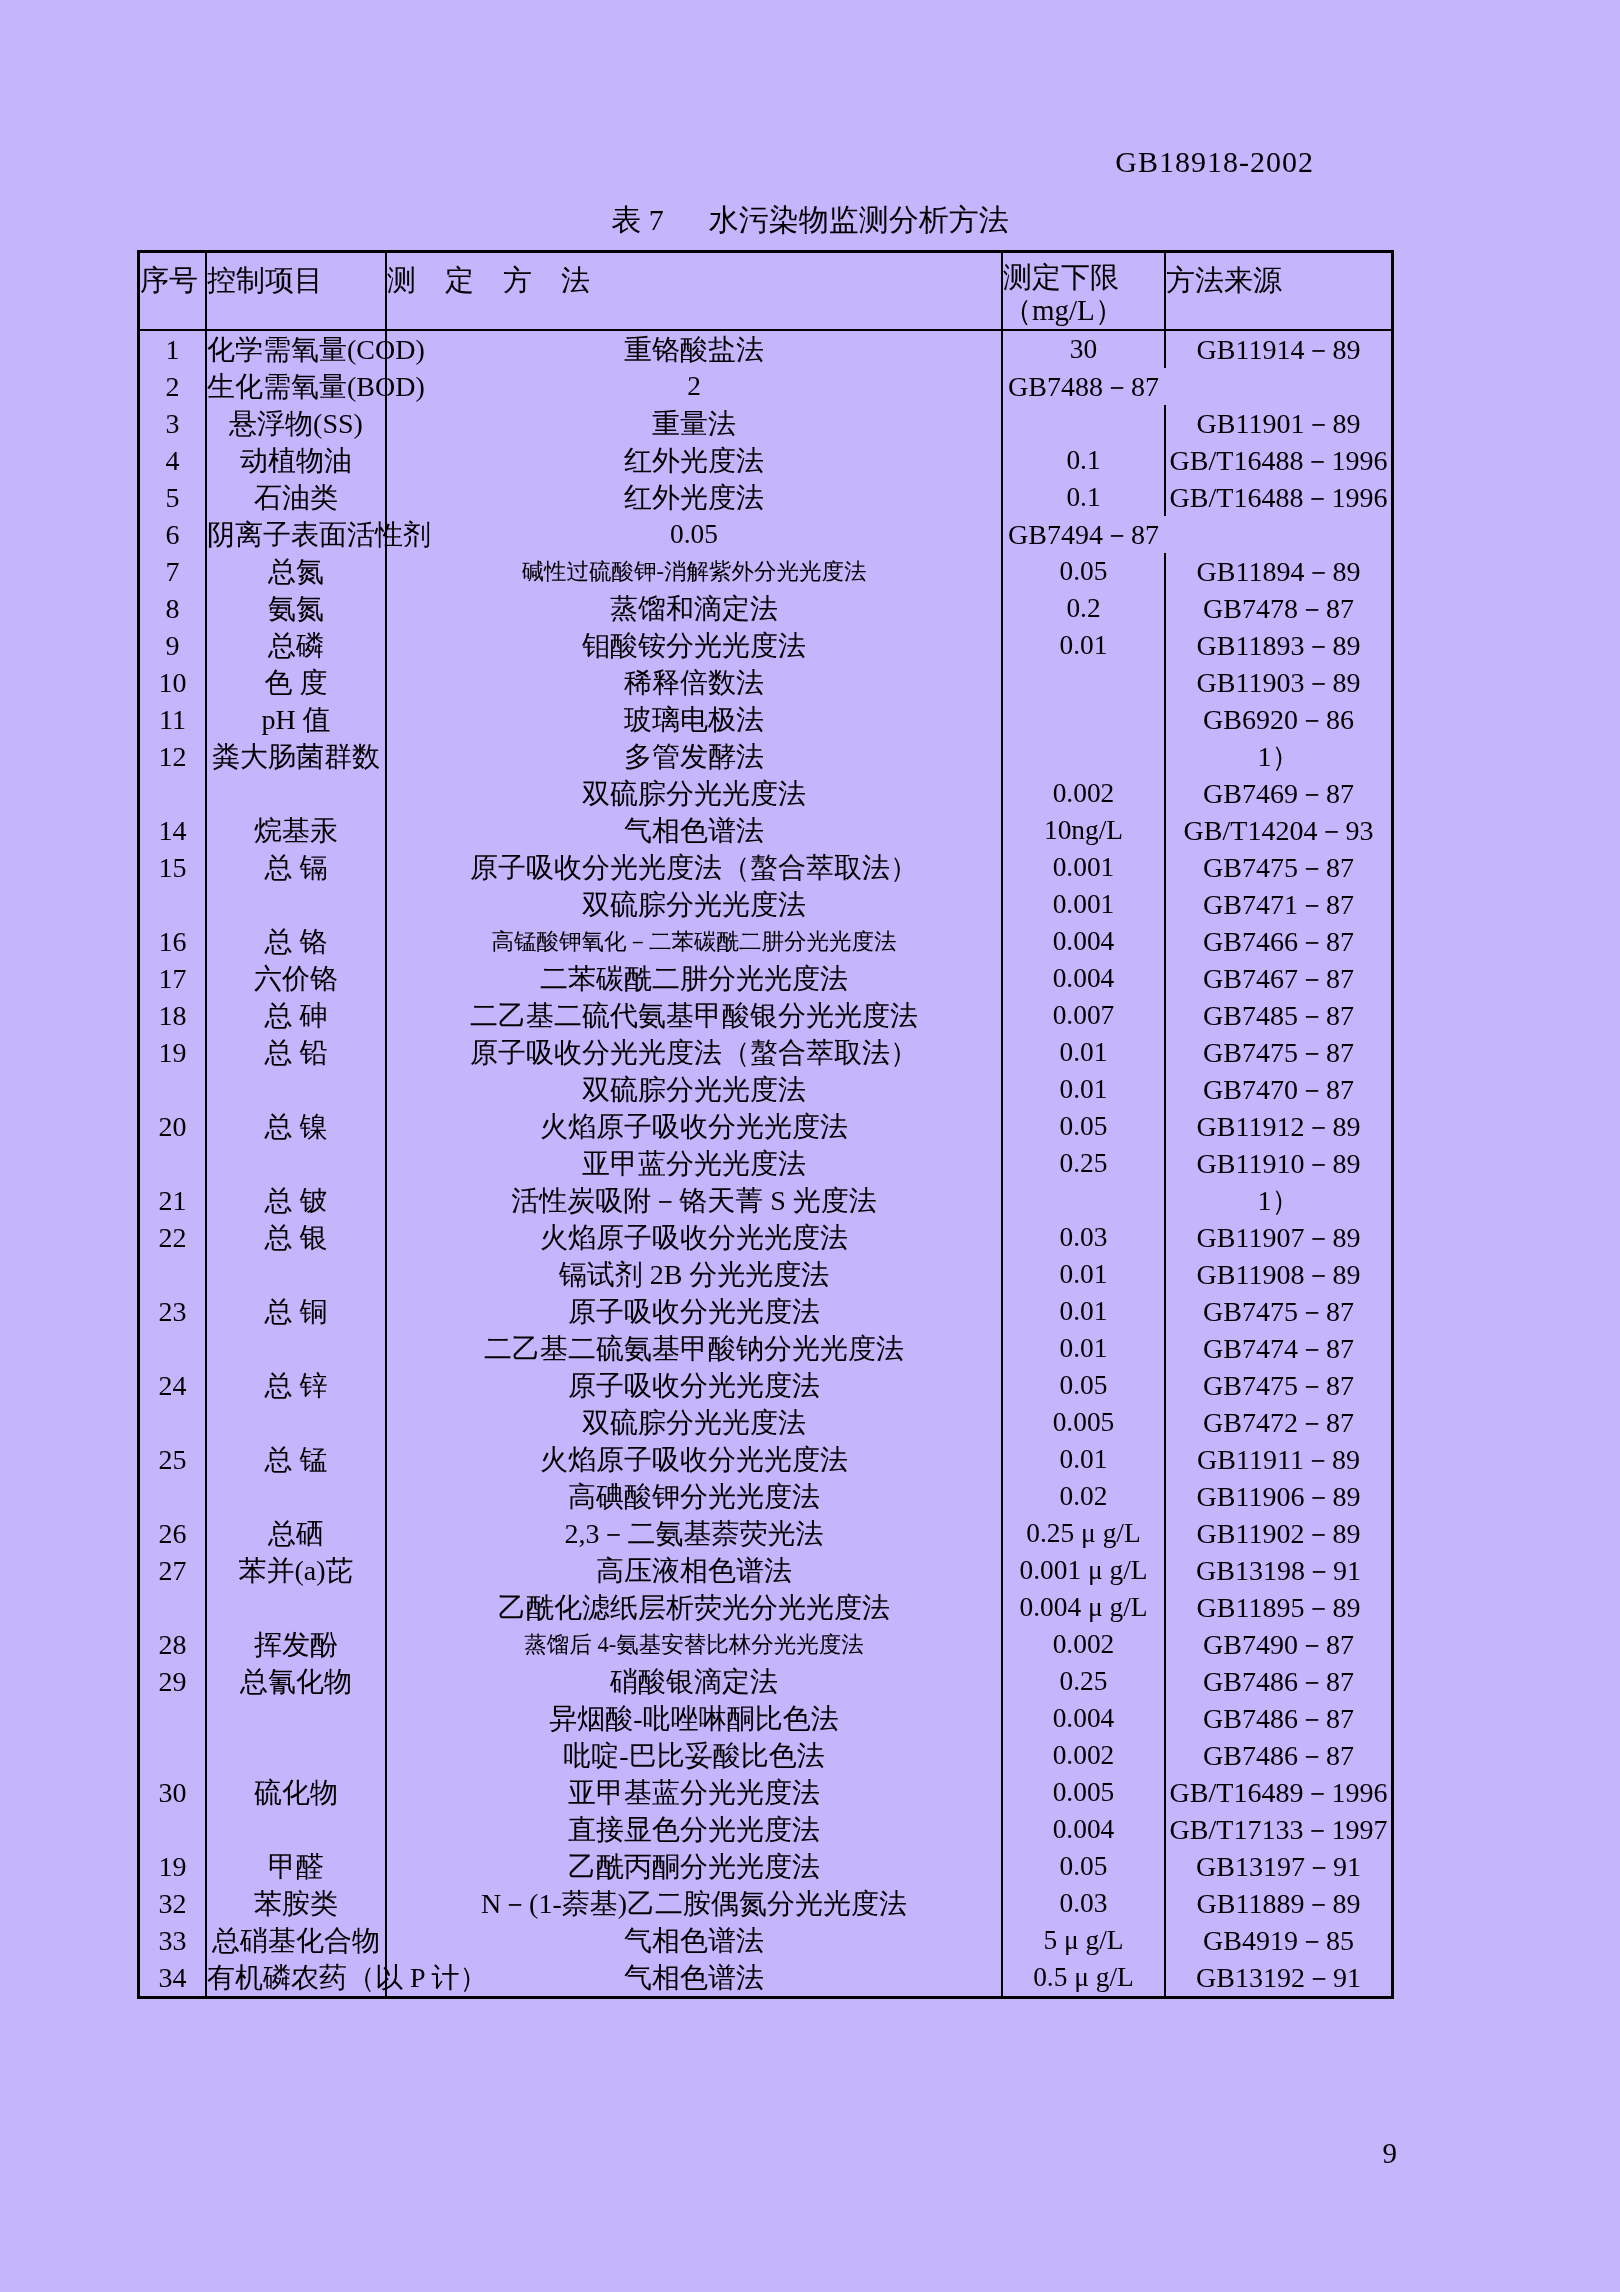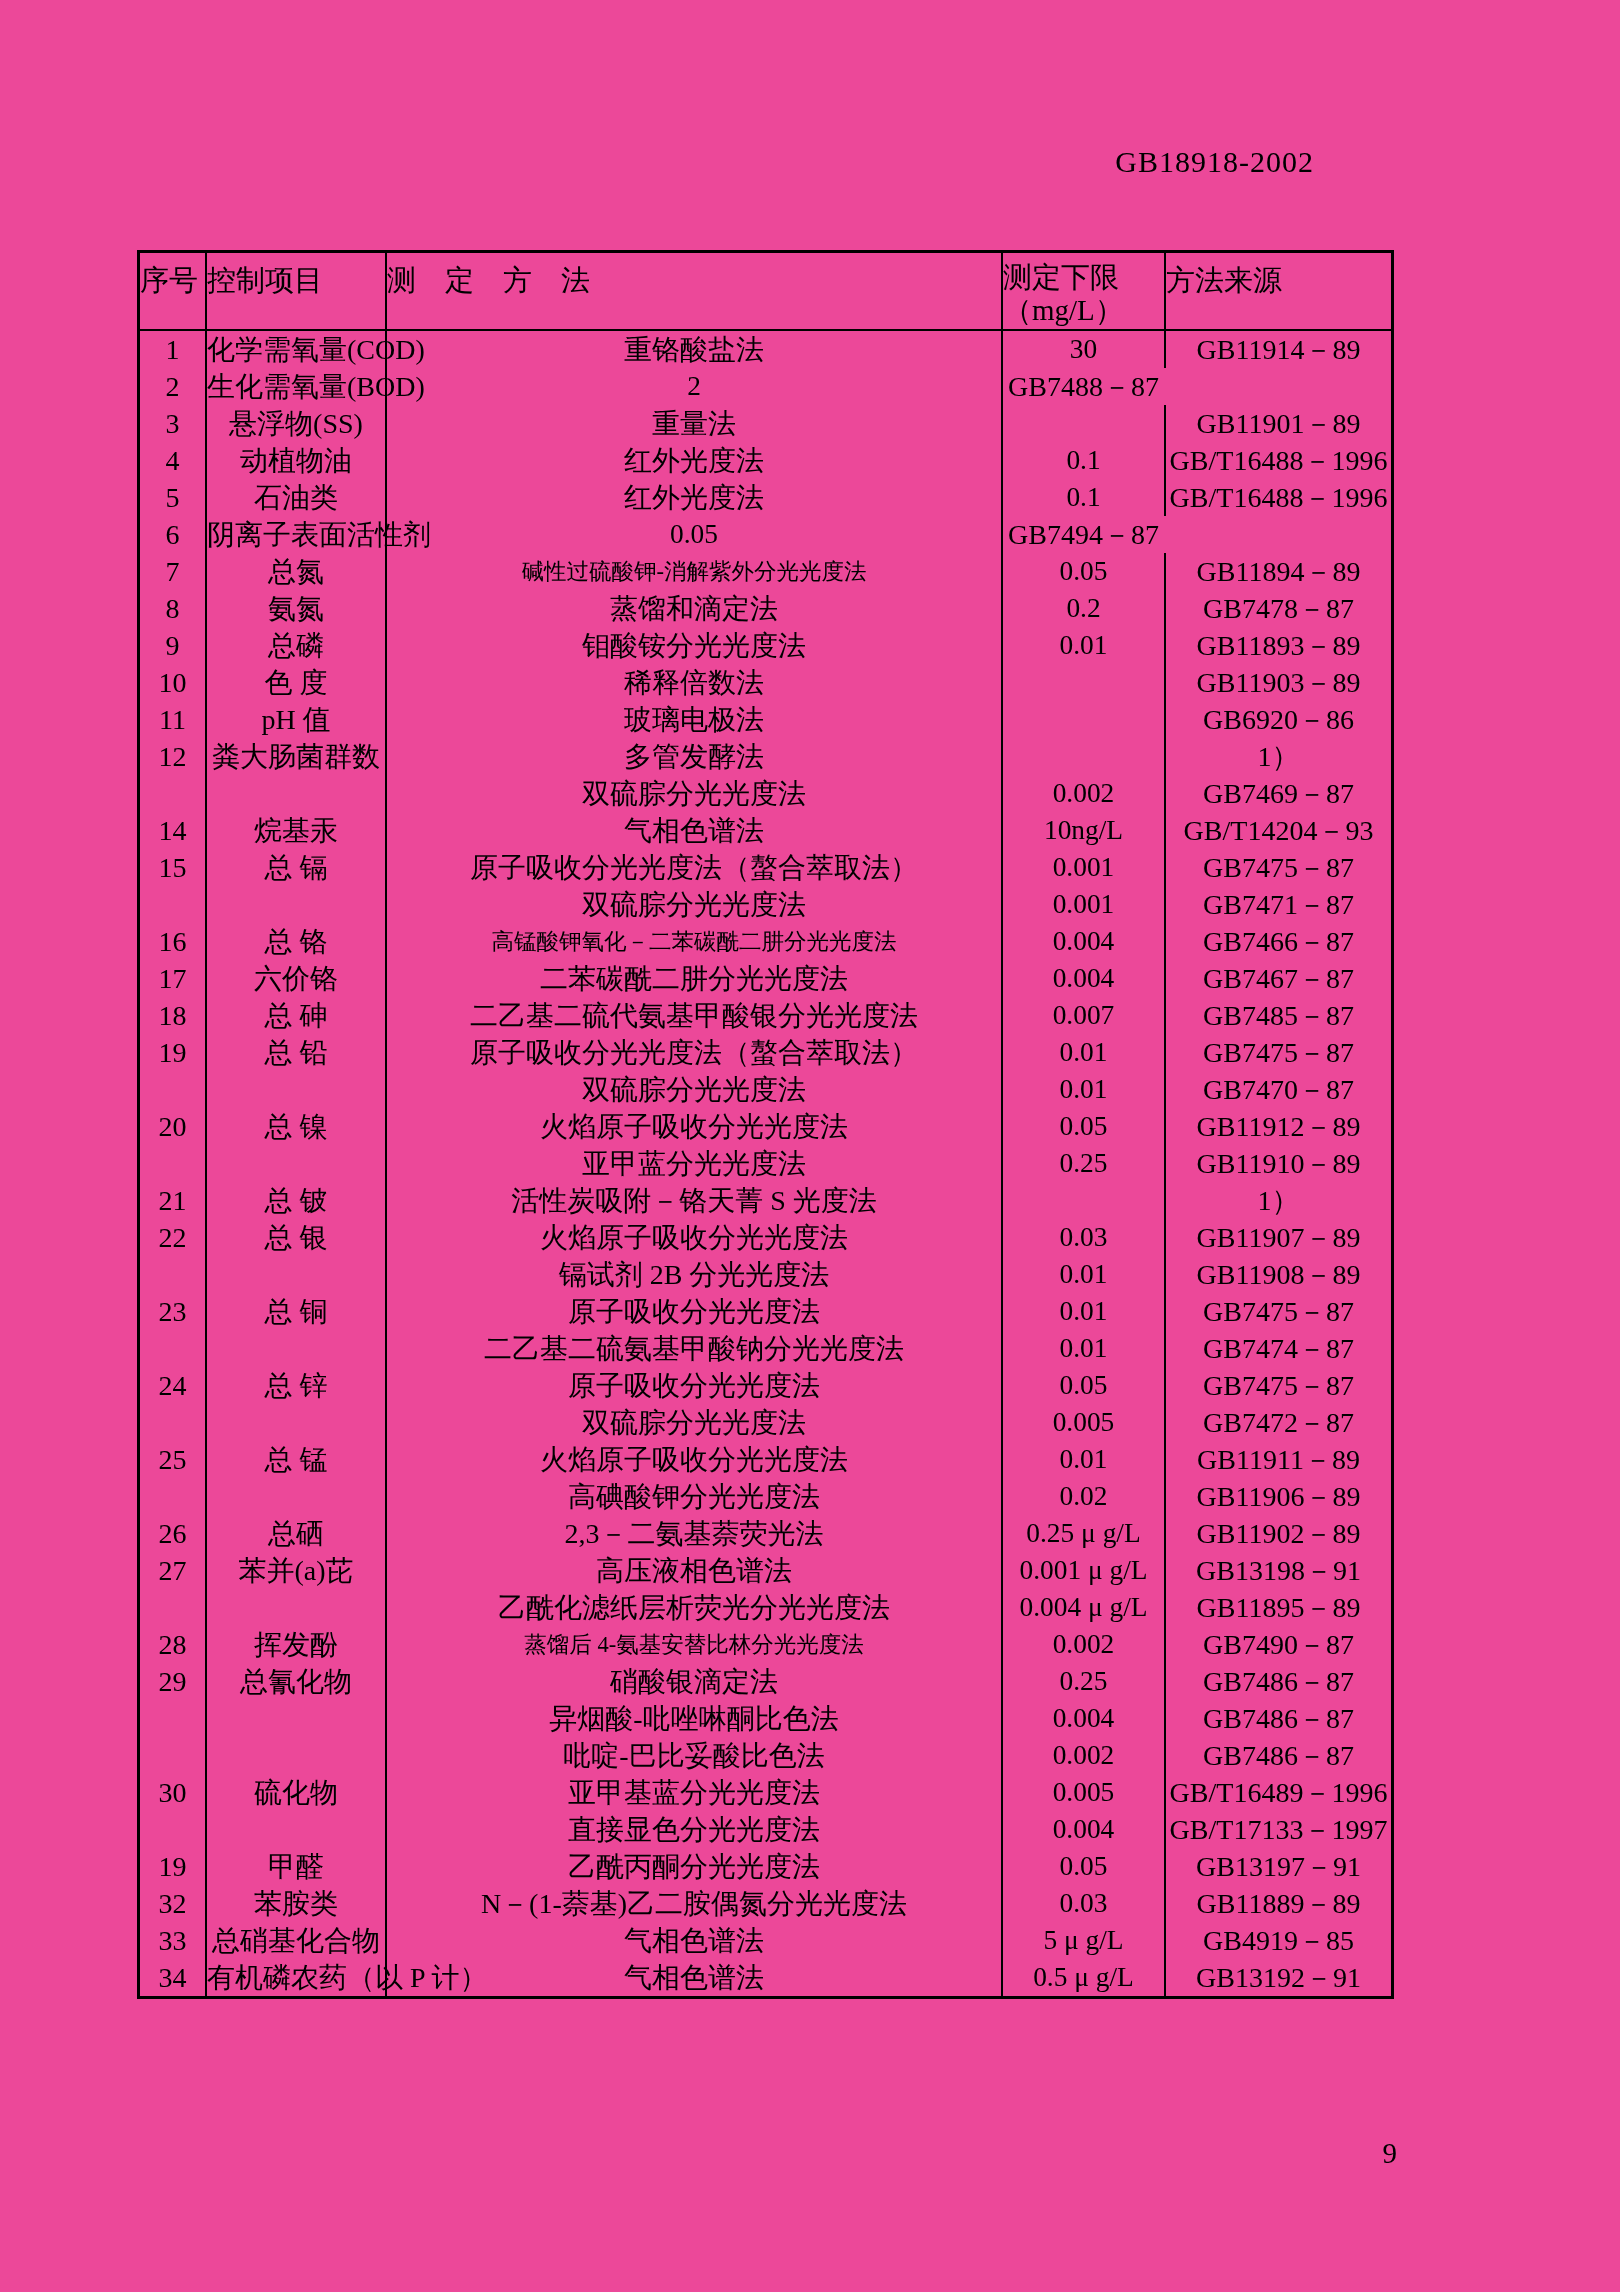--- a/index.html
+++ b/index.html
@@ -1,20 +1,20 @@
 <!DOCTYPE html>
 <html><head>
 <meta charset="utf-8">
 <style>
   html,body{margin:0;padding:0;background:#777;}
   .page{
     position:relative;
     width:1620px;height:2293px;
     margin:0 auto;
-    background:#ec4899;
+    background:#c4b5fd;
     color:#000;
     font-family:"Liberation Serif","DejaVu Serif",serif;
     overflow:hidden;
   }
   .doc-number{
     position:absolute;
     top:145px;right:306px;
     font-size:30px;
     letter-spacing:1px;
   }
@@ -68,20 +68,23 @@
     font-size:29px;
   }
 </style>
 </head>
 <body>
 
 <div class="page">
 
   <div class="doc-number">GB18918-2002</div>
 
+  <div class="caption">
+    <span class="cap-label">表 7</span><span>水污染物监测分析方法</span>
+  </div>
 
   <div class="std-table">
     <div class="t-header">
       <div>序号</div>
       <div>控制项目</div>
       <div>测　定　方　法</div>
       <div class="hdr-limit">
         <div>测定下限</div>
         <div>（mg/L）</div>
       </div>

